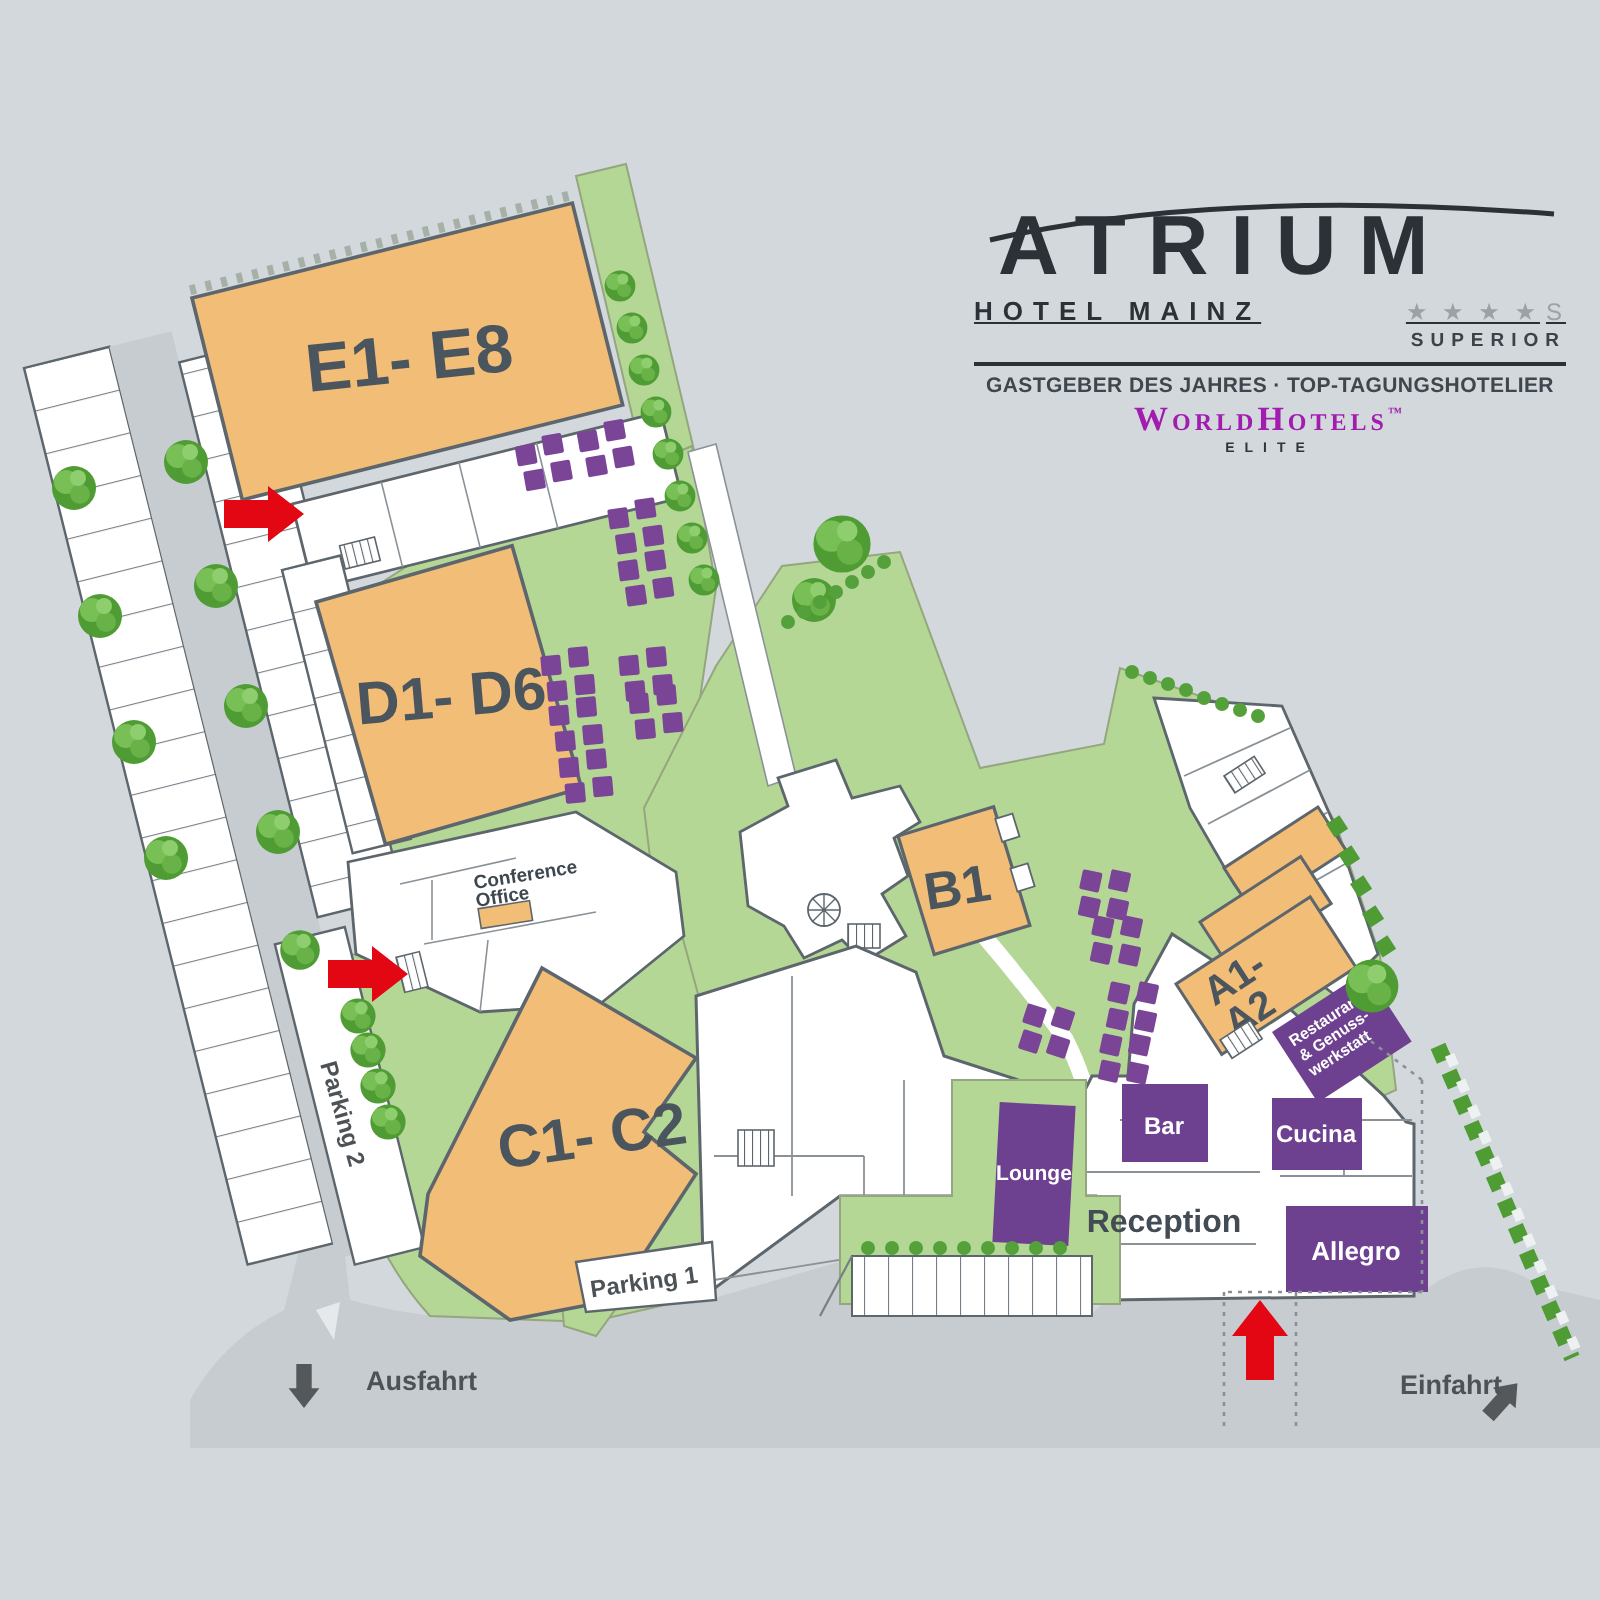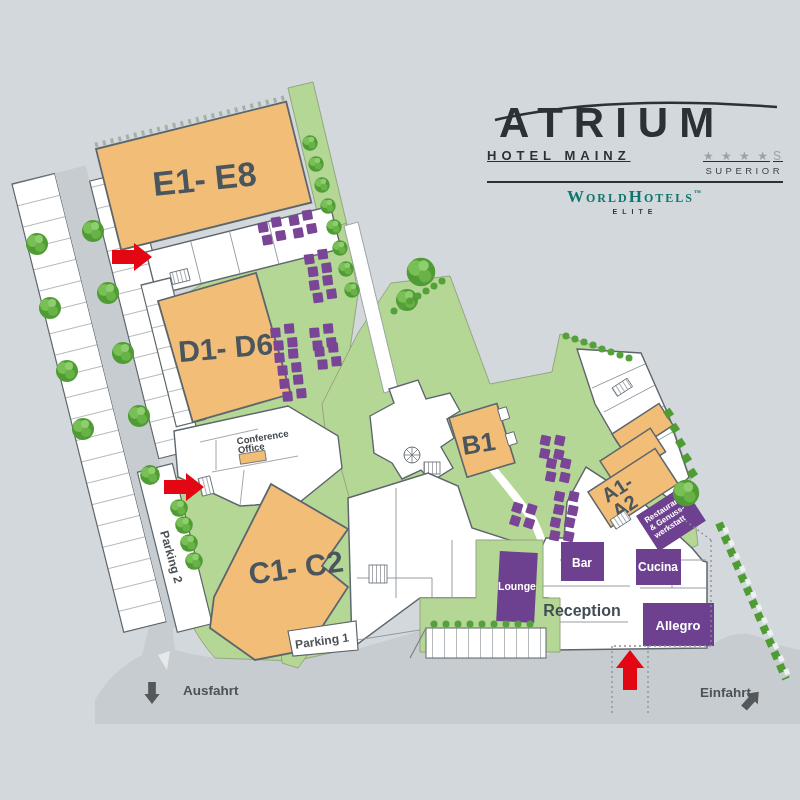--- a/index.html
+++ b/index.html
@@ -12,24 +12,24 @@
   .dir-label{fill:#4c5256;font-weight:bold;}
   
   .logo{position:absolute;left:487px;top:90px;width:296px;color:#2b3136;}
   .logo-mark{position:relative;height:56px;}
   .logo-arc{position:absolute;left:0;top:0;}
   .logo-word{position:absolute;left:12px;top:12px;font-size:42px;font-weight:bold;letter-spacing:11px;line-height:1;white-space:nowrap;text-align:center;}
   .logo-row{display:flex;justify-content:space-between;align-items:baseline;margin-top:2px;text-decoration:underline;}
   .logo-sub{font-size:13px;font-weight:bold;letter-spacing:5px;white-space:nowrap;}
   .logo-stars{font-size:12px;color:#9aa2a8;letter-spacing:2px;white-space:nowrap;}
   .logo-stars .s-mark{font-size:12px;color:#9aa2a8;margin-left:3px;}
-  .logo-superior{text-align:right;font-size:9.5px;font-weight:normal;letter-spacing:3.5px;color:#3a424a;margin-top:2px;}
+  .logo-superior{text-align:right;font-size:9.5px;font-weight:bold;letter-spacing:3.5px;color:#3a424a;margin-top:2px;}
   .logo-rule{border-top:2px solid #2b3136;margin:5px 0 4px 0;}
   .logo-tagline{font-size:10.5px;font-weight:bold;color:#3f474e;letter-spacing:0.2px;white-space:nowrap;text-align:center;}
-  .logo-wh{text-align:center;font-family:"Liberation Serif",serif;font-variant:small-caps;font-size:17px;font-weight:bold;letter-spacing:2px;color:#0f766e;margin-top:1px;}
+  .logo-wh{text-align:center;font-family:"Liberation Serif",serif;font-variant:small-caps;font-size:17px;font-weight:bold;letter-spacing:2px;color:#a21caf;margin-top:1px;}
   .logo-wh sup{font-size:7px;}
   .logo-elite{text-align:center;font-size:7px;font-weight:bold;letter-spacing:5px;color:#2f363c;margin-top:1px;}
 </style>
 </head>
 <body>
 
 <div class="stage">
 
 <svg width="800" height="800" viewBox="0 0 800 800">
   <defs>
@@ -310,17 +310,18 @@
       <path d="M8,30 Q120,4 290,17" fill="none" stroke="#2b3136" stroke-width="2.5"></path>
     </svg>
     <div class="logo-word">ATRIUM</div>
   </div>
   <div class="logo-row">
     <span class="logo-sub">HOTEL MAINZ</span>
     <span class="logo-stars"><span>★ ★ ★ ★</span><span class="s-mark">S</span></span>
   </div>
   <div class="logo-superior">SUPERIOR</div>
   <div class="logo-rule"></div>
+  <div class="logo-tagline">GASTGEBER DES JAHRES · TOP-TAGUNGSHOTELIER</div>
   <div class="logo-wh"><span>WorldHotels</span><sup>™</sup></div>
   <div class="logo-elite">ELITE</div>
 </div>
 
 </div>
 
 </body></html>

